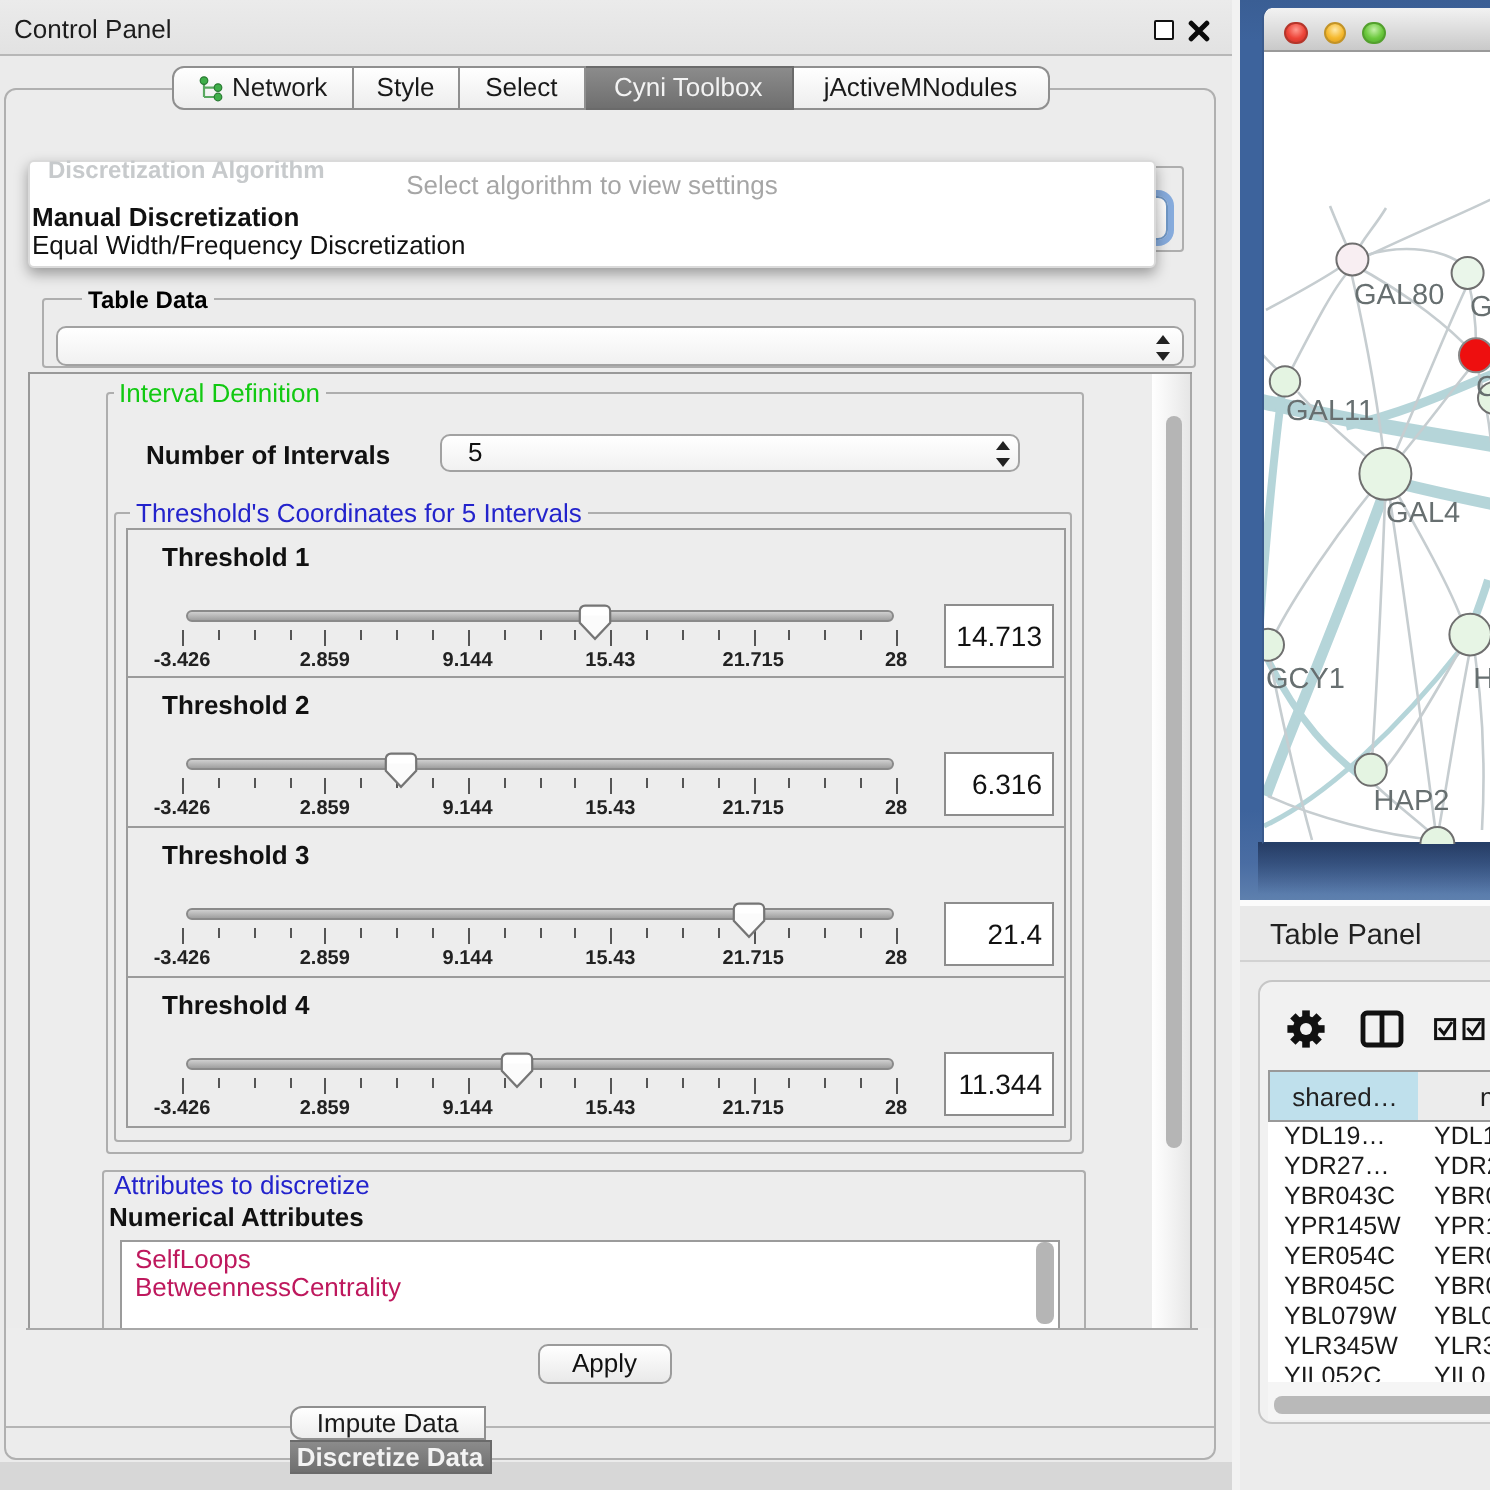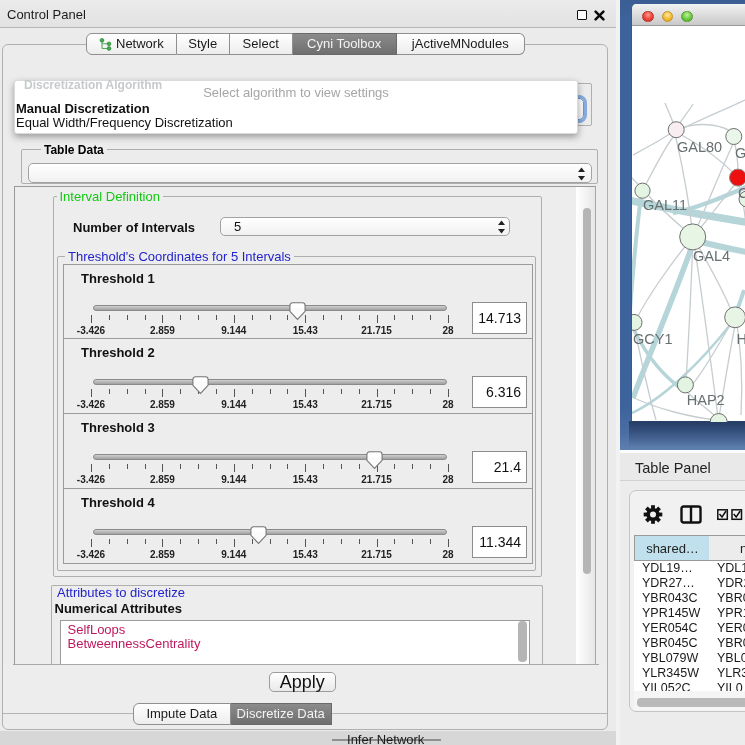--- a/index.html
+++ b/index.html
@@ -15,21 +15,21 @@
 #outerpanel { left:1.5px; top:44px; width:606px; height:686px; background:#ececec; border:1px solid #b0b0b0; border-radius:6px; }
 #botstrip { left:0; top:731px; width:616px; height:14px; background:#d7d7d7; }
 
 
 .tabstrip { display:flex; height:22.5px; }
 .tab { border:1px solid #8f8f8f; border-left:none; background:linear-gradient(#ffffff,#ededed); font-size:13px; color:#1a1a1a; display:flex; align-items:center; justify-content:center; white-space:nowrap; }
 .tab.first { border-left:1px solid #8f8f8f; border-radius:6px 0 0 6px; }
 .tab.last { border-radius:0 6px 6px 0; }
 .tab.sel { background:linear-gradient(#8b8b8b,#6f6f6f); color:#f3f3f3; border-color:#6a6a6a; }
 #toptabs { left:86px; top:32.5px; }
-#bottabs { left:133px; top:702.5px; }
+#bottabs { left:145px; top:702.5px;flex-direction:column; }
 
 
 .group { position:absolute; border:1px solid #aeaeae; border-radius:2px; }
 .gtitle { position:absolute; font-size:13px; background:#ececec; padding:0 3px; line-height:13px; }
 
 
 .combo { position:absolute; background:linear-gradient(#ffffff,#f1f1f1); border:1px solid #a2a2a2; border-radius:5px; font-size:13px; color:#111; }
 .combo .cv { position:absolute; left:11px; top:50%; transform:translateY(-50%); }
 
 
@@ -47,21 +47,21 @@
 .tlab { position:absolute; font-size:10px; font-weight:bold; color:#222; transform:translateX(-50%); top:60px; }
 .thumb { position:absolute; top:37px; }
 
 
 #numlist { left:59.5px; top:620px; width:470px; height:47px; background:#fff; border:1px solid #9b9b9b; font-size:13px; color:#be185d; overflow:hidden; padding-top:1.5px; }
 #numlist div { padding-left:7px; height:14.7px; line-height:14.7px; }
 #listthumb { left:518px; top:621px; width:9px; height:41px; background:#b5b5b5; border-radius:4px; }
 
 
 #applyrow { left:2.5px; top:664px; width:604px; height:49px; background:#ededed; }
-#applybtn { left:269px; top:672px; width:66.5px; height:19.5px; background:linear-gradient(#ffffff,#e9e9e9); border:1px solid #9b9b9b; border-radius:5px; font-size:18px; color:#111; text-align:center; line-height:18px; }
+#applybtn { left:269px; top:672px; width:66.5px; height:19.5px; background:linear-gradient(#ffffff,#e9e9e9); border:1px solid #9b9b9b; border-radius:5px; font-size:13px; color:#111; text-align:center; line-height:18px; }
 #innerbot { left:2.5px; top:713px; width:604px; height:0; border-top:1px solid #b5b5b5; }
 
 
 #popup { left:14px; top:80px; width:564px; height:54px; background:#fff; border:1px solid #dadada; border-radius:3px; box-shadow:0 3px 7px rgba(0,0,0,0.35); }
 #ghost { left:24px; top:77.5px; font-size:12px; font-weight:bold; color:#c7cacc; }
 #popsel { left:0; top:84.5px; width:592px; text-align:center; font-size:13px; color:#a6a6a6; }
 #popman { left:16px; top:101px; font-size:13px; font-weight:bold; color:#111; }
 #popequal { left:16px; top:115px; font-size:13px; color:#111; }
 
 
@@ -294,21 +294,21 @@
   </div>
   <div class="abs" id="listthumb"></div>
 
   <div class="abs" id="applyrow"></div>
   <div class="abs" style="left:12.5px; top:663.5px; width:586px; height:1px; background:#a8a8a8;"></div>
   <div class="abs" id="applybtn">Apply</div>
   <div class="abs" id="innerbot"></div>
 
   <div class="abs tabstrip" id="bottabs">
     <div class="tab first" style="width:97.7px;">Impute Data</div>
-    <div class="tab sel" style="width:101px;">Discretize Data</div>
+    <div class="tab sel" style="width:101px;font-weight:bold;">Discretize Data</div>
     <div class="tab last" style="width:109px;margin-top:36px;">Infer Network</div>
   </div>
 
   <div class="abs" id="popup"></div>
   <div class="abs" id="ghost">Discretization Algorithm</div>
   <div class="abs" id="popsel">Select algorithm to view settings</div>
   <div class="abs" id="popman">Manual Discretization</div>
   <div class="abs" id="popequal">Equal Width/Frequency Discretization</div>
 </div>
 

